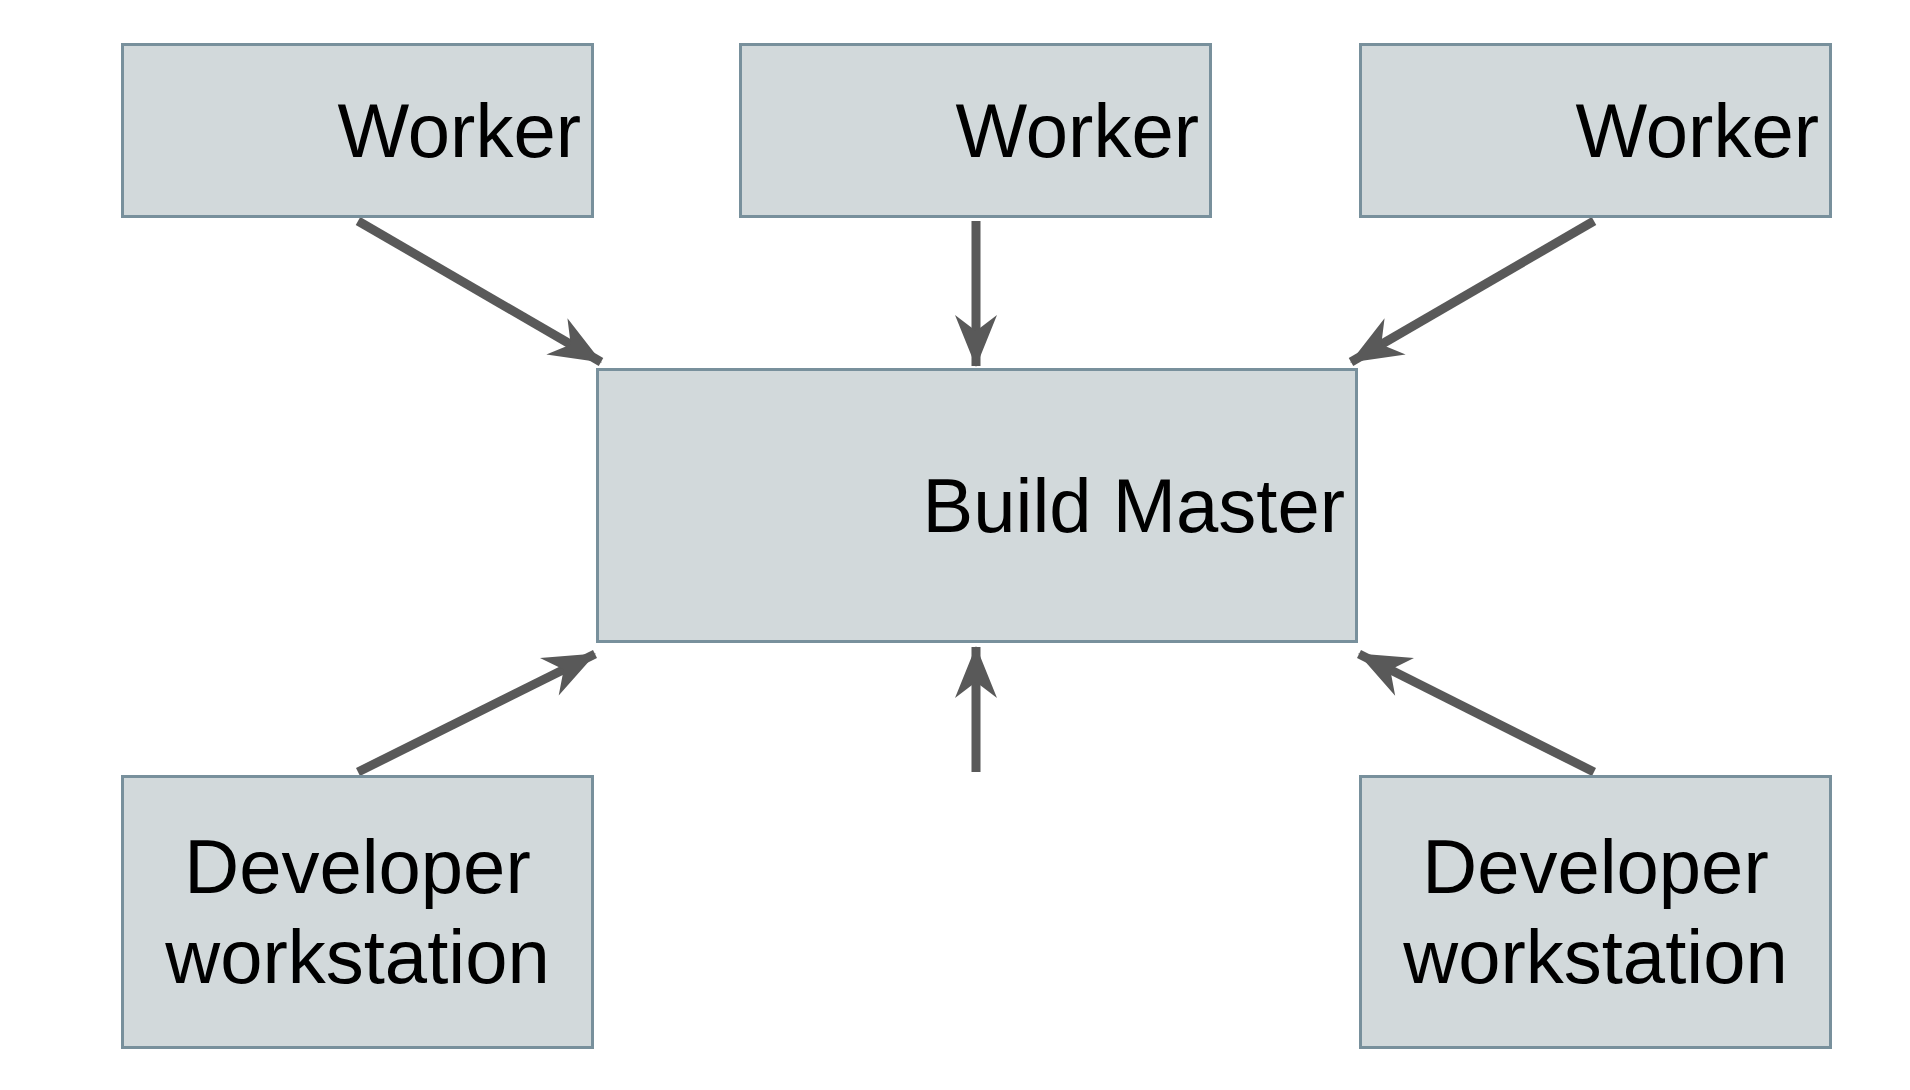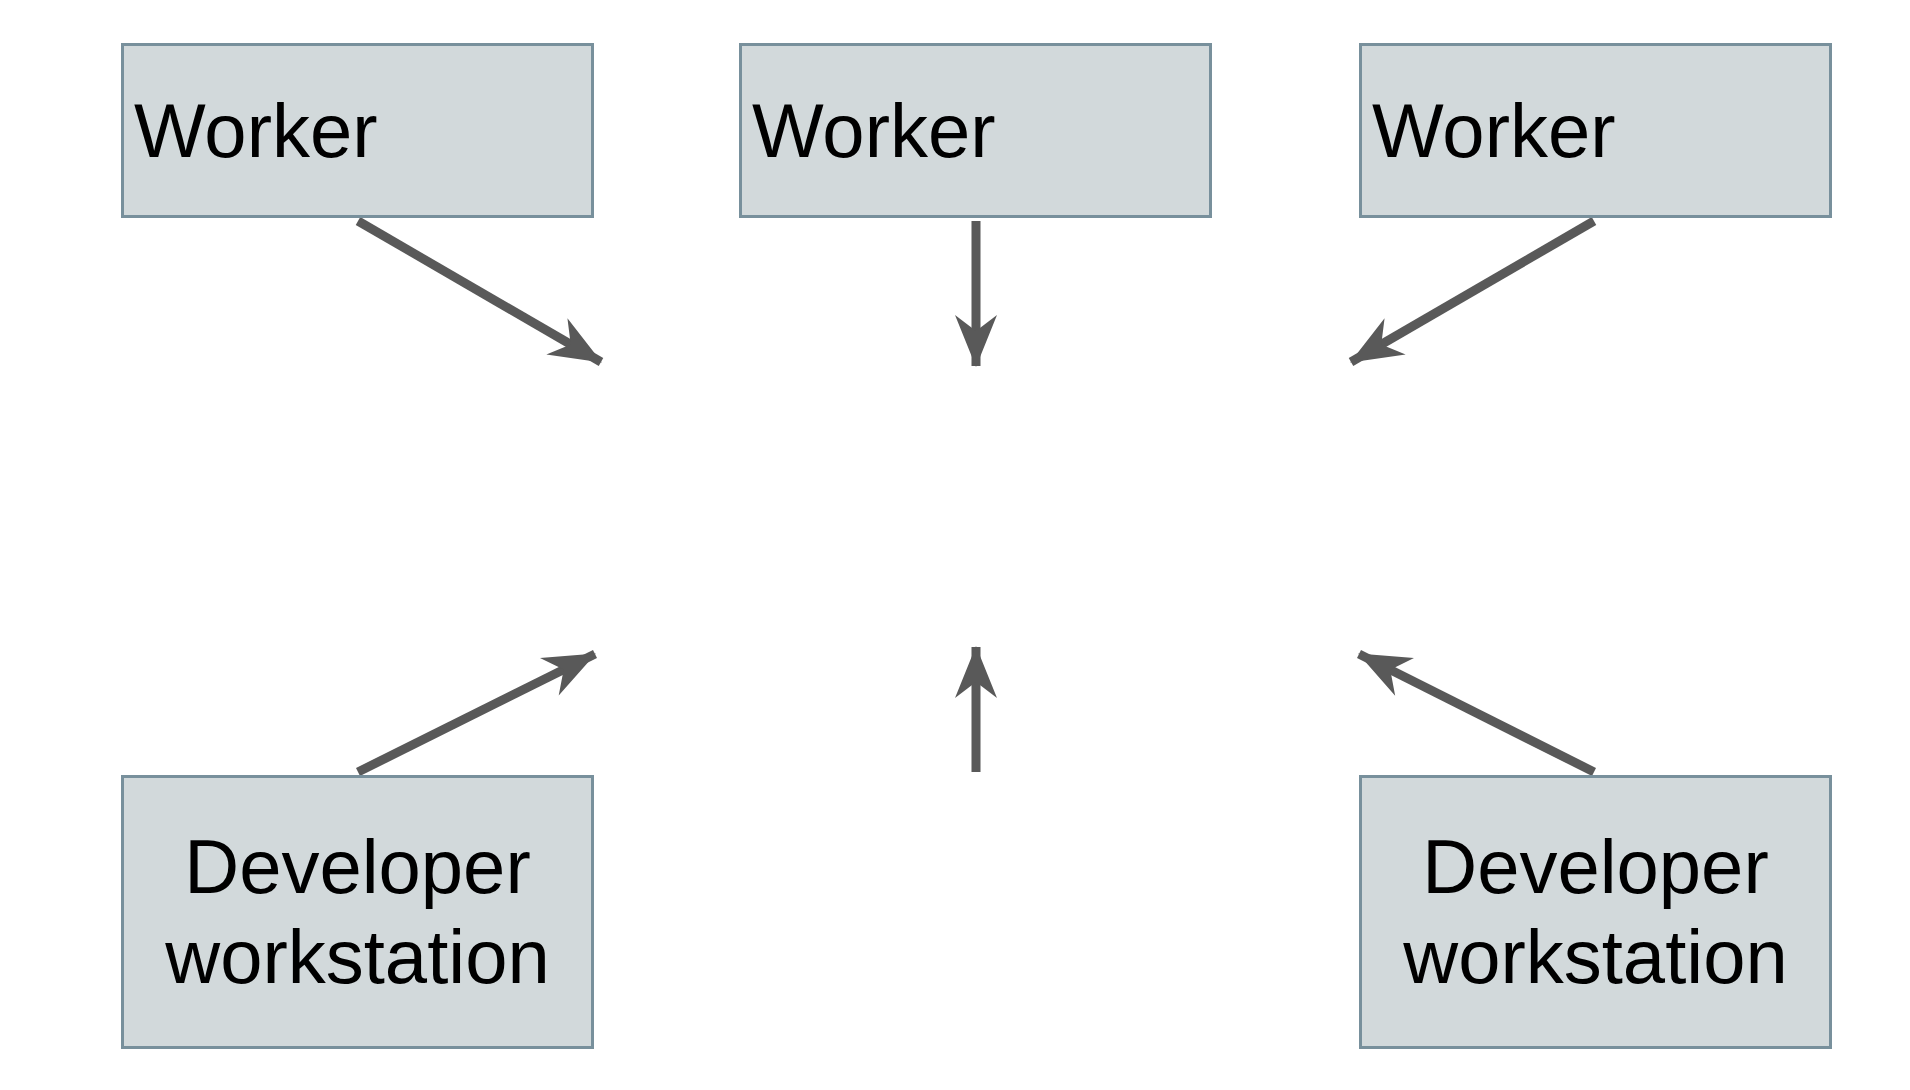--- a/index.html
+++ b/index.html
@@ -15,21 +15,21 @@
     overflow: hidden;
     font-family: "Liberation Sans", sans-serif;
   }
   .node {
     position: absolute;
     box-sizing: border-box;
     border: 3px solid #78909c;
     background: #d2d9db;
     display: flex;
     align-items: center;
-    justify-content: flex-start;
+    justify-content: flex-end;
     text-align: center;
     color: #000000;
     font-size: 76px;
     line-height: 1.18;
     letter-spacing: 0px;
   }
   .node .label {
     padding: 0 10px;
   }
   .arrows {
@@ -74,20 +74,23 @@
   </div>
 
   <div class="node" id="node-worker-2" style="background-color: rgb(210, 217, 219); border-color: rgb(120, 144, 156); color: rgb(0, 0, 0);">
     <span class="label">Worker</span>
   </div>
 
   <div class="node" id="node-worker-3" style="background-color: rgb(210, 217, 219); border-color: rgb(120, 144, 156); color: rgb(0, 0, 0);">
     <span class="label">Worker</span>
   </div>
 
+  <div class="node" id="node-build-master" style="background-color: rgb(210, 217, 219); border-color: rgb(120, 144, 156); color: rgb(0, 0, 0);">
+    <span class="label">Build Master</span>
+  </div>
 
   <div class="node" id="node-dev-left" style="background-color: rgb(210, 217, 219); border-color: rgb(120, 144, 156); color: rgb(0, 0, 0);">
     <span class="label">Developer workstation</span>
   </div>
 
 
   <div class="node" id="node-dev-right" style="background-color: rgb(210, 217, 219); border-color: rgb(120, 144, 156); color: rgb(0, 0, 0);">
     <span class="label">Developer workstation</span>
   </div>
 

